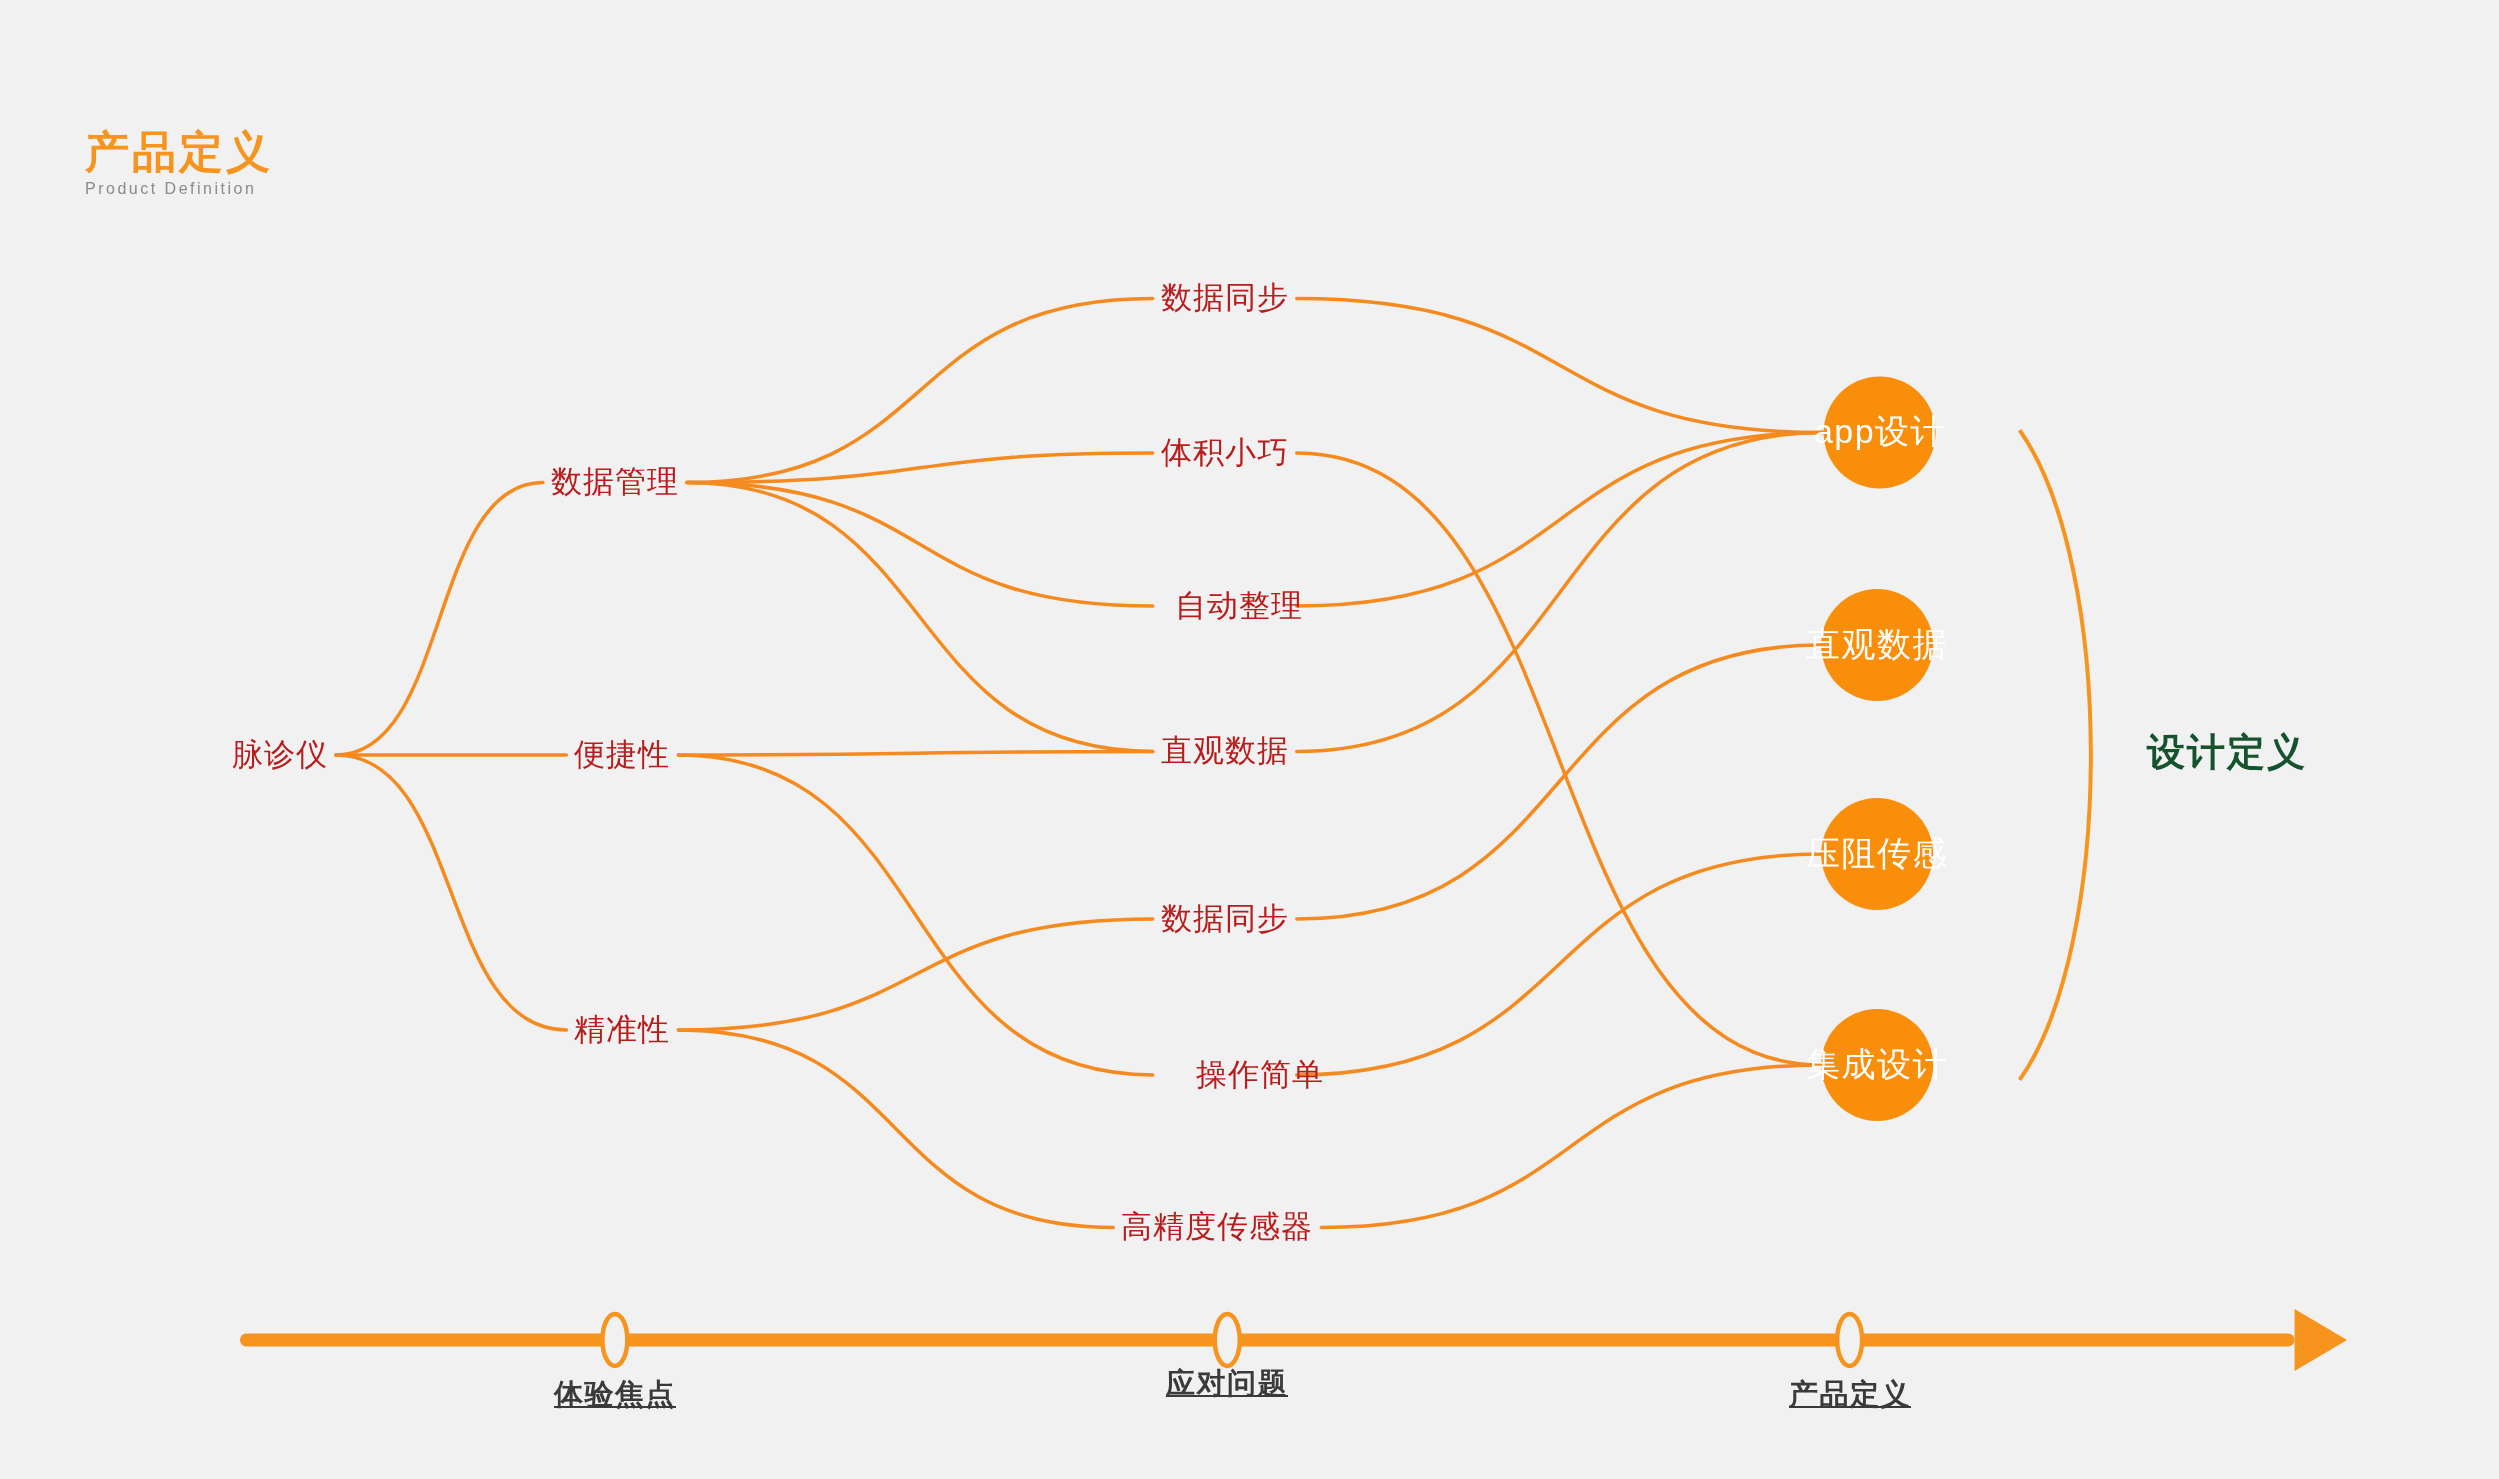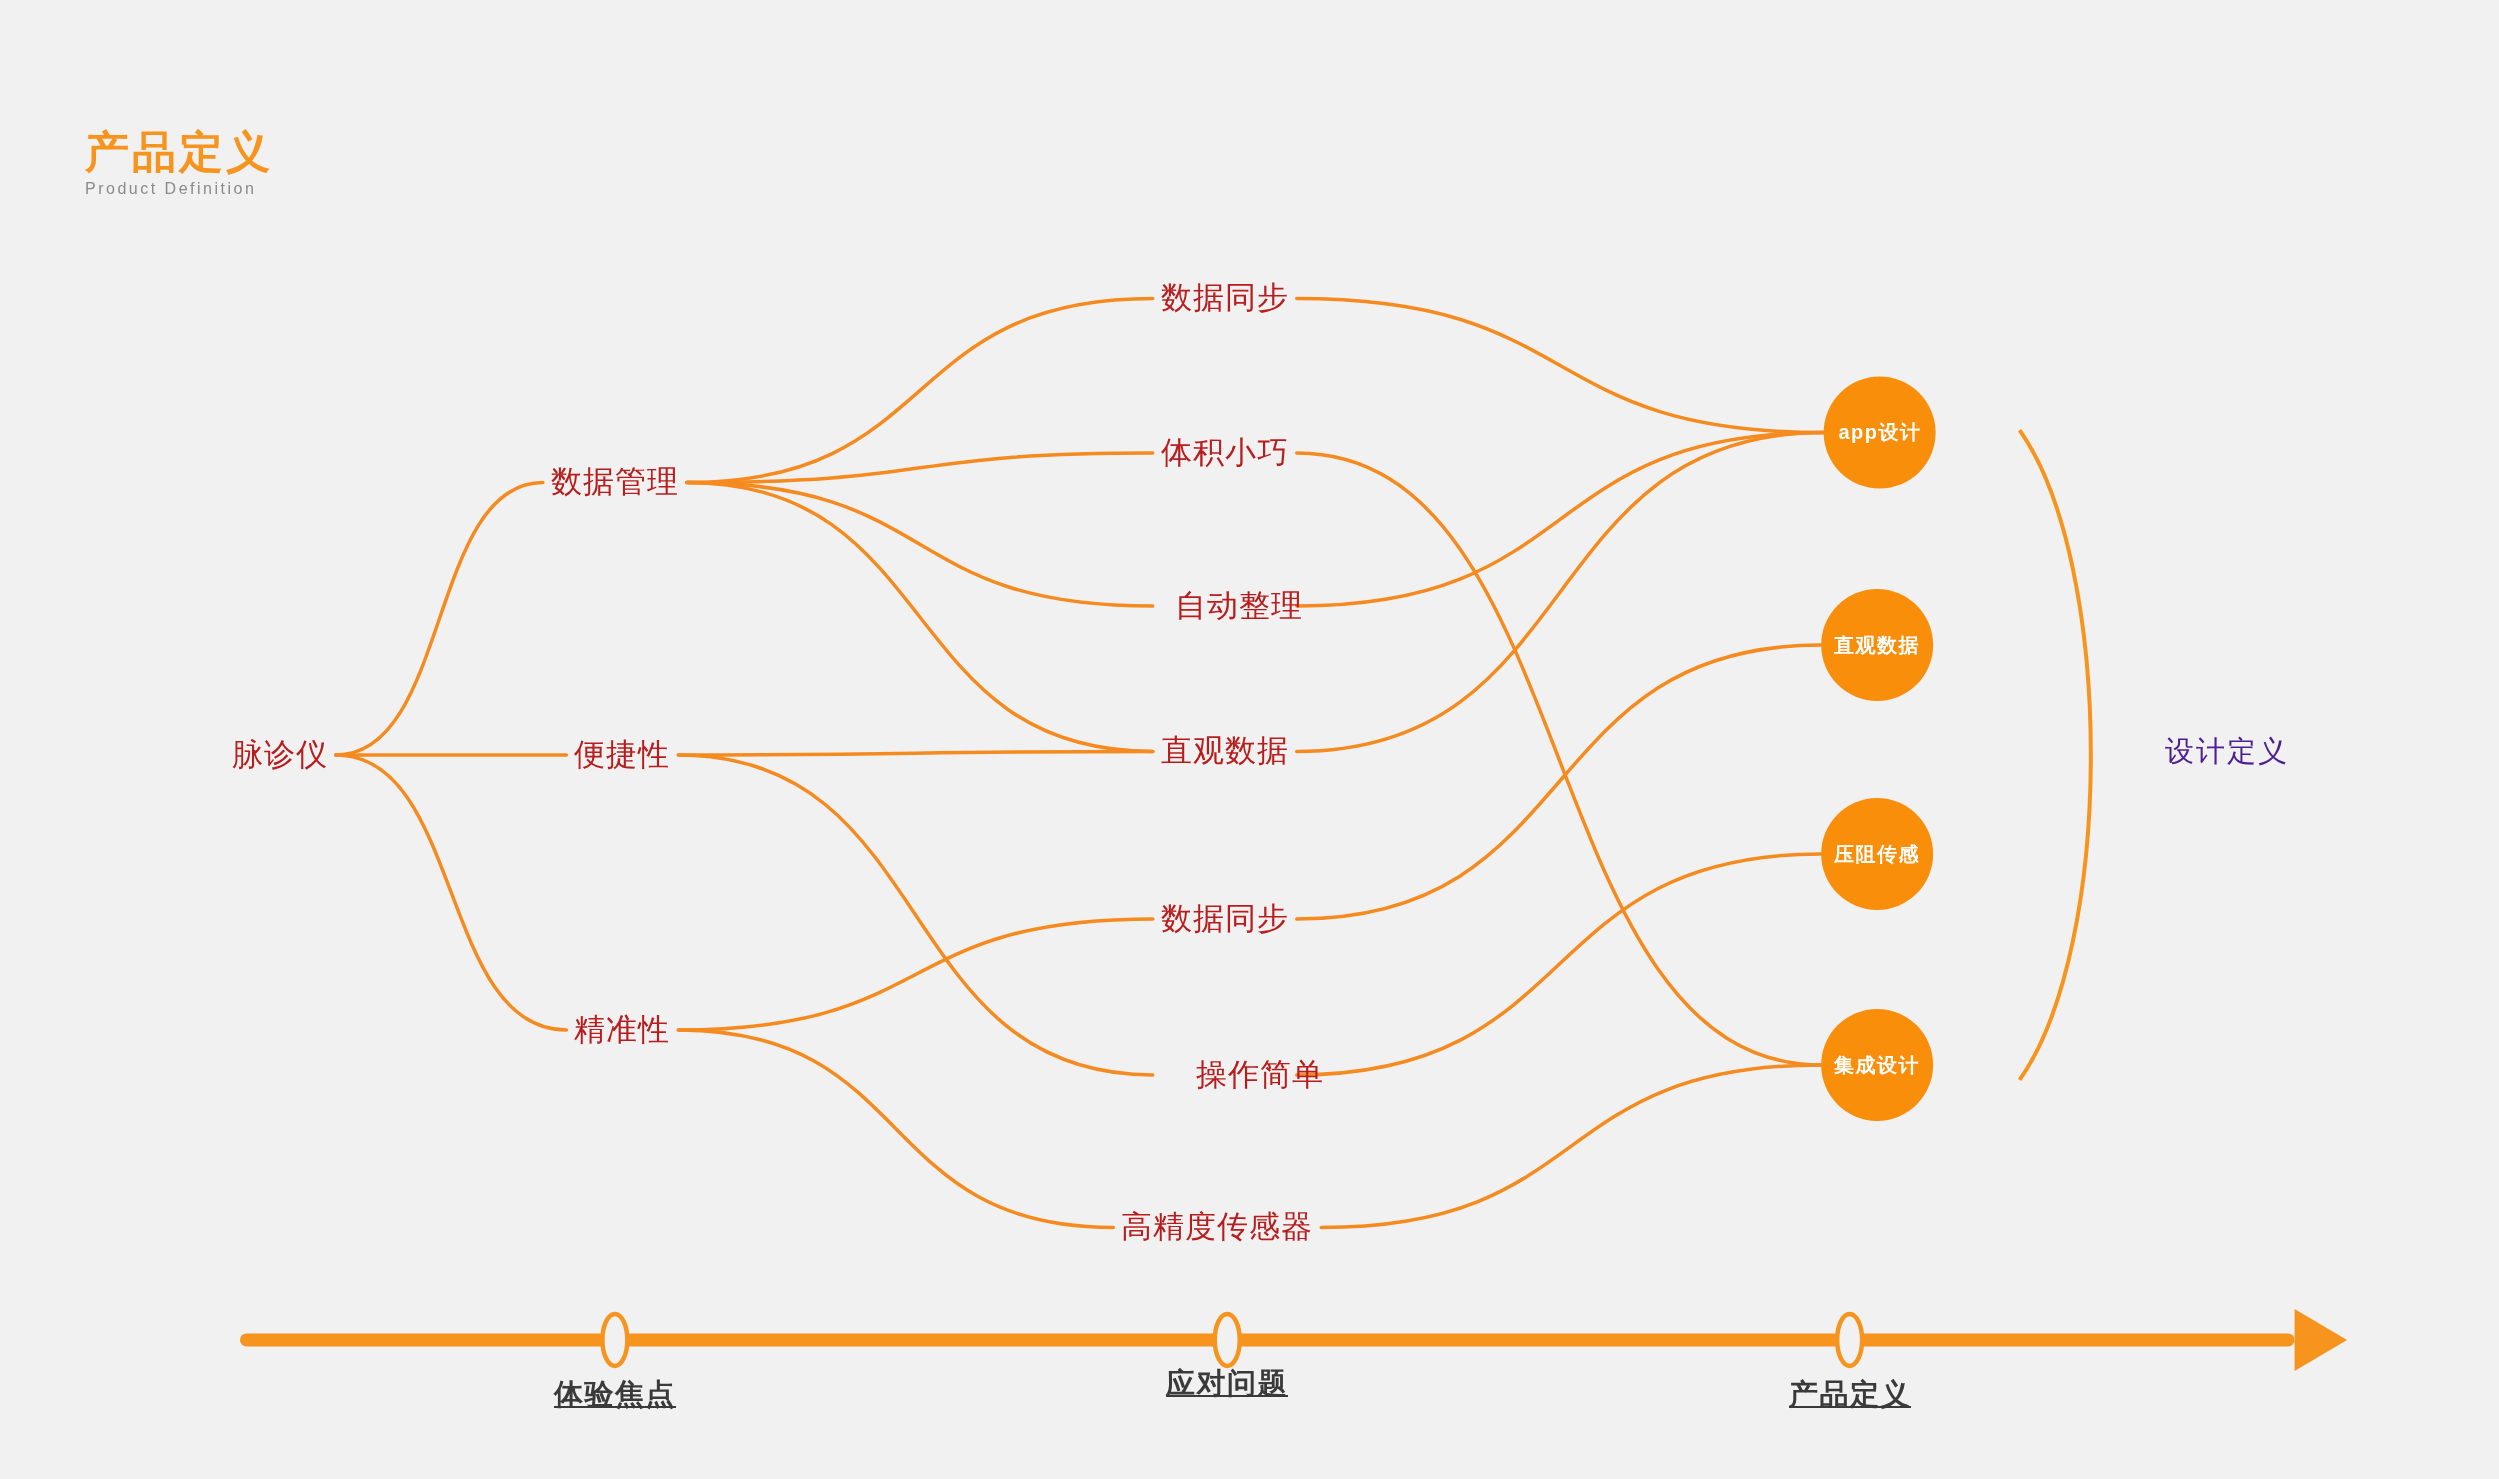--- a/index.html
+++ b/index.html
@@ -20,25 +20,25 @@
   }
   .hdr .t2{
     font-size:16px;color:#8a8a8a;letter-spacing:2.5px;margin-top:5px;white-space:nowrap;
   }
 
   .nodelbl{
     position:absolute;color:#b91c1c;font-size:31px;white-space:nowrap;
     transform:translate(-50%,-50%);letter-spacing:1px;
   }
   .circlelbl{
-    position:absolute;color:#ffffff;font-size:20px;font-weight:bold;white-space:nowrap;
+    position:absolute;color:#ffffff;font-size:34px;font-weight:normal;white-space:nowrap;
     transform:translate(-50%,-50%);letter-spacing:1.5px;
   }
   .brlbl{
-    position:absolute;color:#4c1d95;font-size:29px;font-weight:normal;white-space:nowrap;
+    position:absolute;color:#14532d;font-size:38px;font-weight:bold;white-space:nowrap;
     transform:translate(-50%,-50%);letter-spacing:2px;
   }
   .tllbl{
     position:absolute;color:#3a3a3a;font-size:29px;font-weight:bold;white-space:nowrap;
     transform:translate(-50%,-50%);letter-spacing:1.5px;text-decoration:underline;
   }
 </style>
 </head>
 <body>
 

